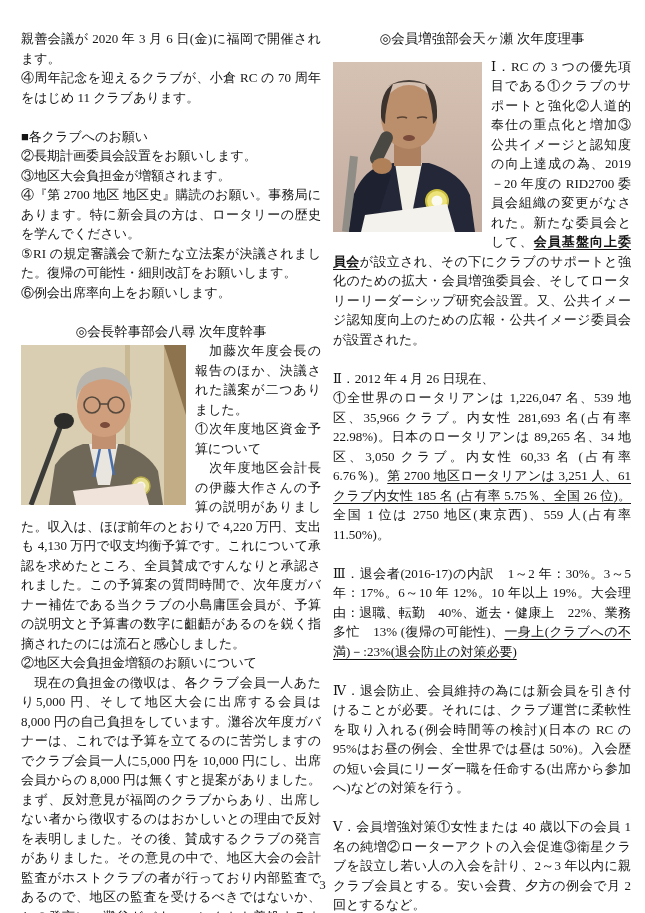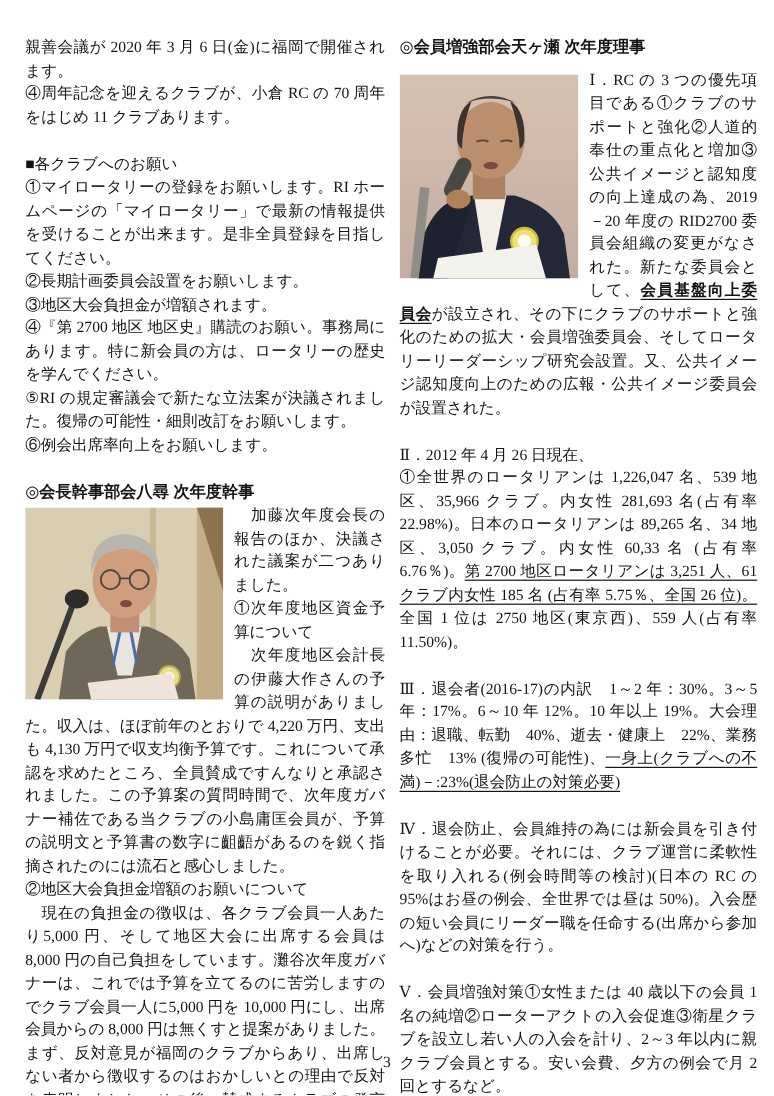--- a/index.html
+++ b/index.html
@@ -15,23 +15,23 @@
     position:absolute;top:29px;
     font-size:13px;line-height:19.5px;
     text-align:justify;
   }
   .col-left{left:21px;width:300px;}
   .col-right{left:333px;width:298px;}
   p{margin:0;}
   .gap{height:19.5px;}
   .halfgap{height:8px;}
   .sec-head{
-    display:flex;justify-content:flex-start;align-items:baseline;
+    display:flex;justify-content:center;align-items:baseline;
     font-family:"Liberation Sans","DejaVu Sans",sans-serif;
-    font-weight:700;font-size:13.5px;
+    font-weight:400;font-size:13.5px;
   }
   .photo{float:left;display:block;}
   .photo1{width:165px;height:160px;margin:4px 9px 3px 0;}
   .photo2{width:149px;height:170px;margin:5px 9px 3px 0;}
   .u{text-decoration:underline;text-underline-offset:3px;}
   .bu{font-weight:700;text-decoration:underline;text-underline-offset:3px;}
   .page-num{
     position:absolute;left:0;right:0;bottom:20px;
     text-align:center;font-size:13px;color:#141414;
   }
@@ -40,21 +40,20 @@
 </head>
 <body>
 
 <div class="page">
 
   <div class="col col-left">
     <p>親善会議が 2020 年 3 月 6 日(金)に福岡で開催されます。</p>
     <p>④周年記念を迎えるクラブが、小倉 RC の 70 周年をはじめ 11 クラブあります。</p>
     <div class="gap"></div>
     <p style="font-weight:400;">■各クラブへのお願い</p>
-    <p>①マイロータリーの登録をお願いします。RI ホームページの「マイロータリー」で最新の情報提供を受けることが出来ます。是非全員登録を目指してください。</p>
     <p>②長期計画委員会設置をお願いします。</p>
     <p>③地区大会負担金が増額されます。</p>
     <p>④『第 2700 地区 地区史』購読のお願い。事務局にあります。特に新会員の方は、ロータリーの歴史を学んでください。</p>
     <p>⑤RI の規定審議会で新たな立法案が決議されました。復帰の可能性・細則改訂をお願いします。</p>
     <p>⑥例会出席率向上をお願いします。</p>
     <div class="gap"></div>
 
     <div class="sec-head">
       <span>◎会長幹事部会</span>
       <span>八尋 次年度幹事</span>

